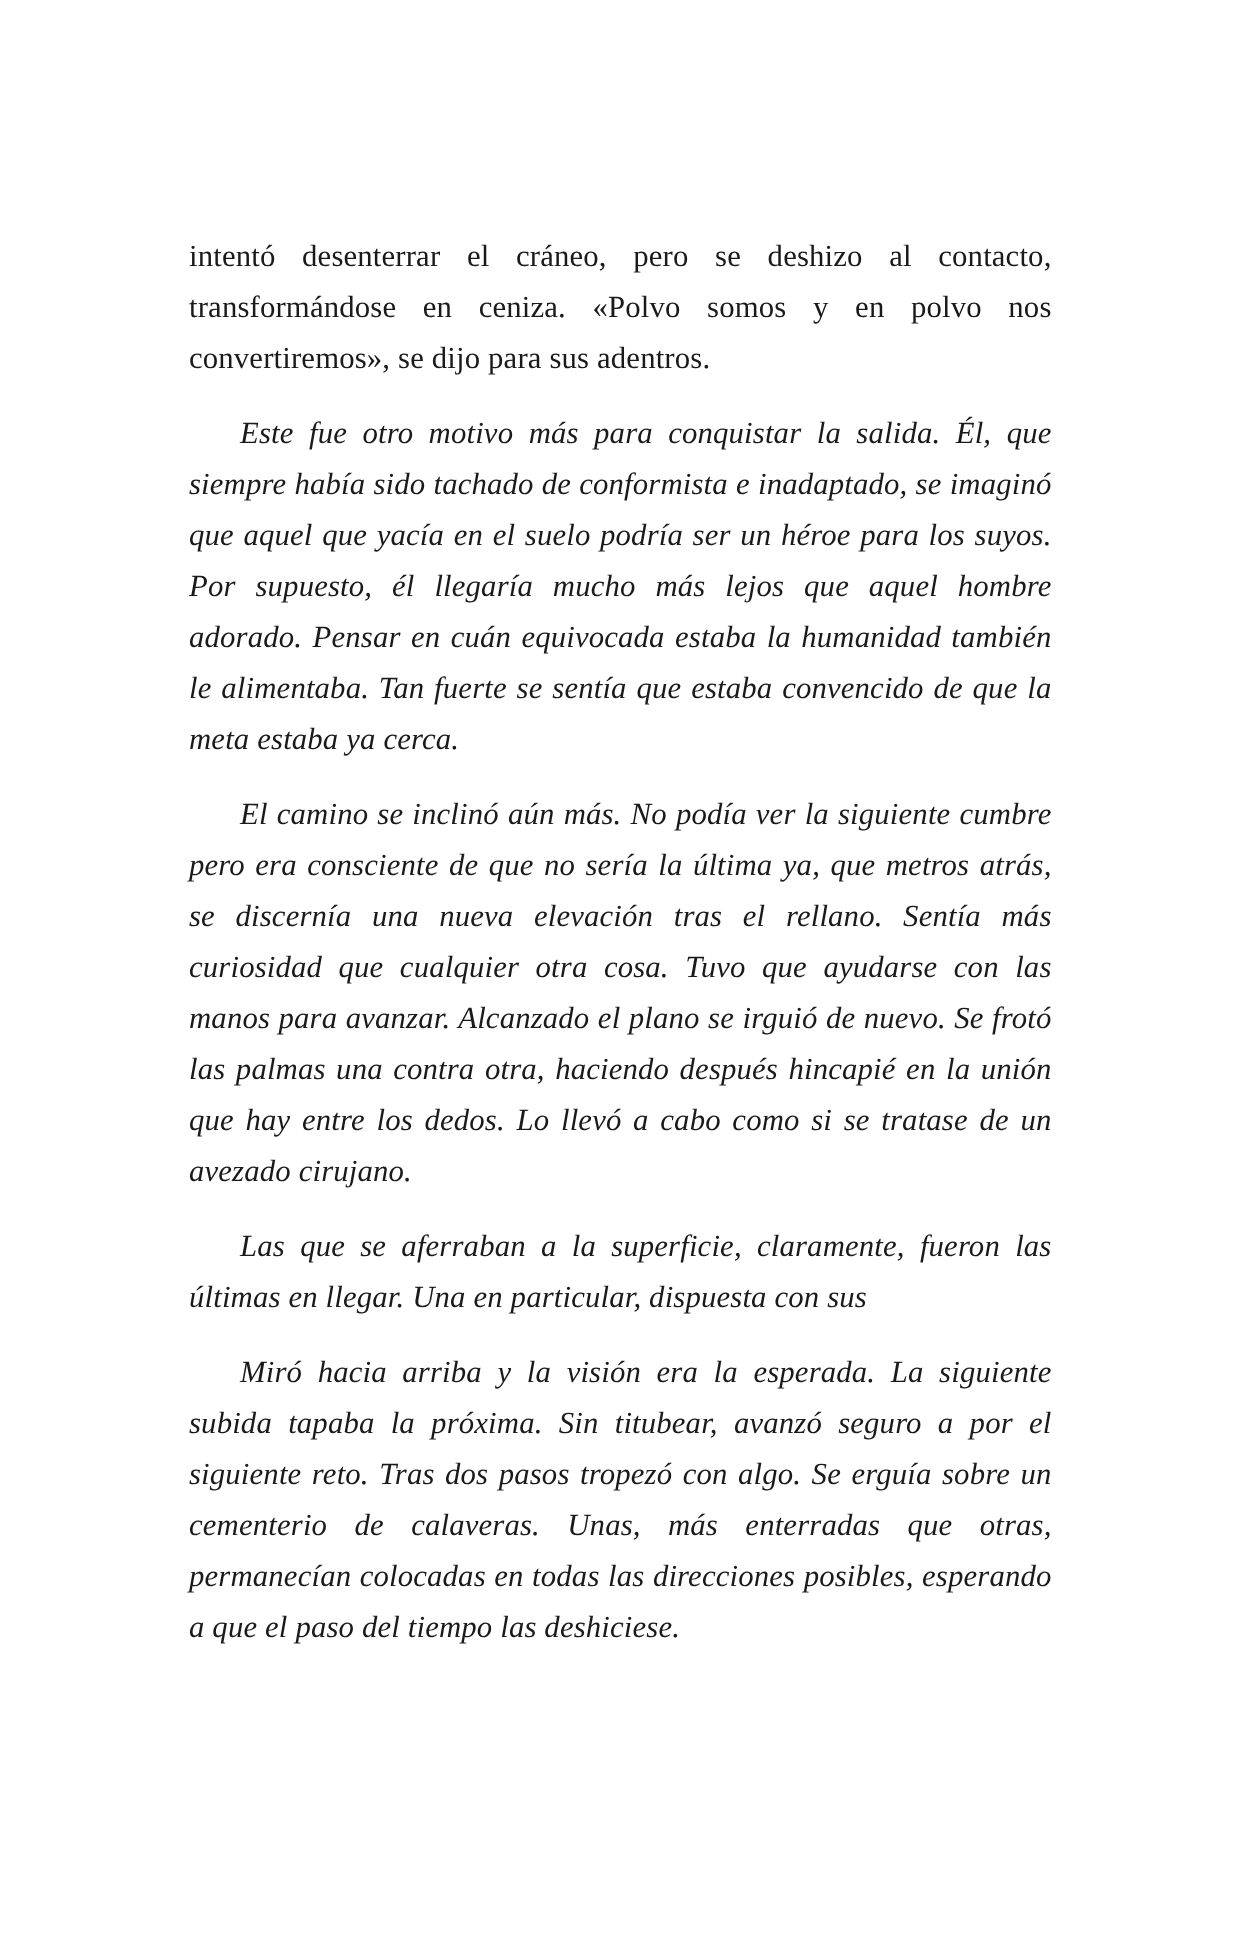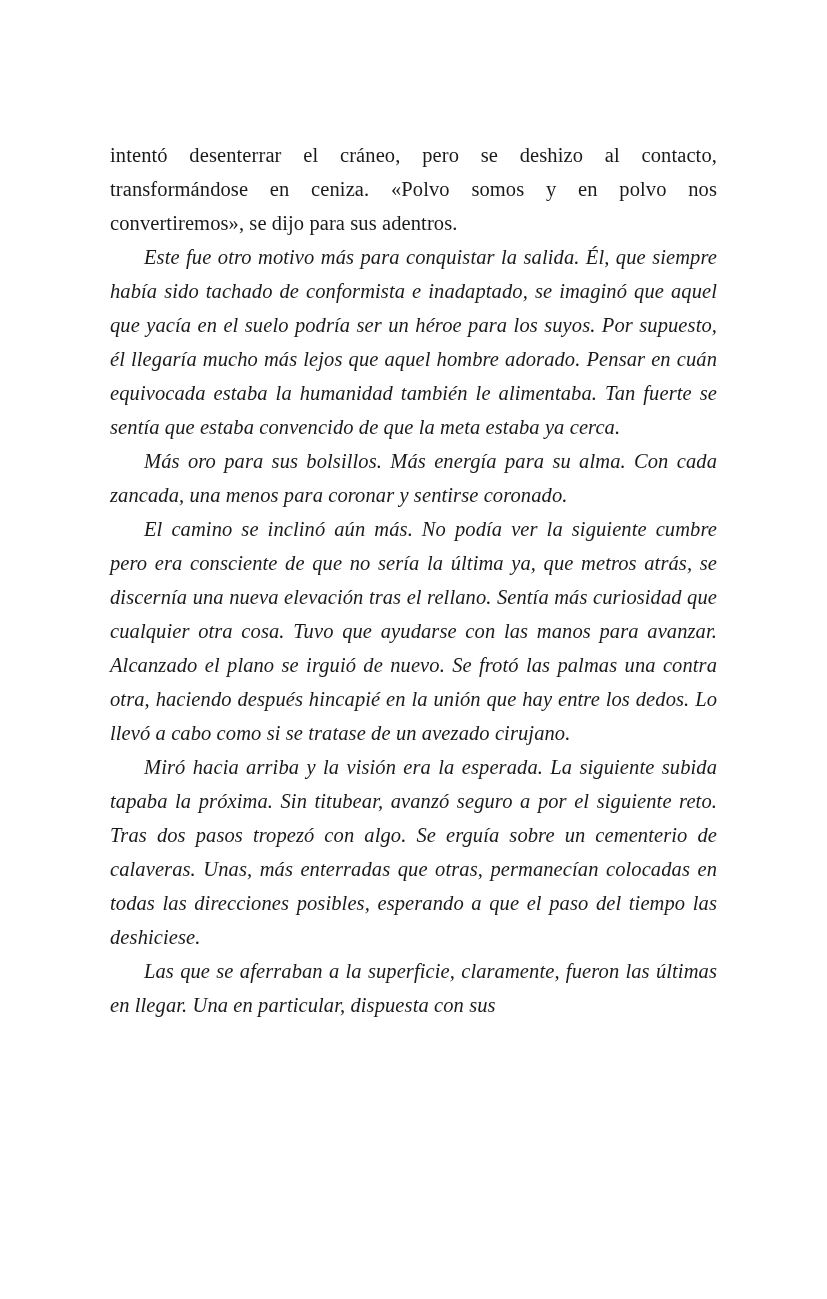--- a/index.html
+++ b/index.html
@@ -18,21 +18,21 @@
   }
 
   .text-block {
     position: absolute;
     left: 110px;
     top: 138px;
     width: 607px;
   }
 
   .para {
-    margin: 0;
+    margin: 16px;
     font-family: "Liberation Serif", "DejaVu Serif", serif;
     font-size: 20.5px;
     line-height: 34px;
     color: #1a1a1a;
     text-align: justify;
     text-justify: inter-word;
     text-indent: 34px;
     hyphens: none;
     -webkit-hyphens: none;
     letter-spacing: 0.1px;
@@ -51,22 +51,21 @@
 </head>
 <body>
 
 <div class="page">
   <div class="text-block">
 
     <p class="para continuation">intentó desenterrar el cráneo, pero se deshizo al contacto, transformándose en ceniza. «Polvo somos y en polvo nos convertiremos», se dijo para sus adentros.</p>
 
     <p class="para">Este fue otro motivo más para conquistar la salida. Él, que siempre había sido tachado de conformista e inadaptado, se imaginó que aquel que yacía en el suelo podría ser un héroe para los suyos. Por supuesto, él llegaría mucho más lejos que aquel hombre adorado. Pensar en cuán equivocada estaba la humanidad también le alimentaba. Tan fuerte se sentía que estaba convencido de que la meta estaba ya cerca.</p>
 
-    <p class="para">Más oro para sus bolsillos. Más energía para su alma. Con cada zancada, una menos para coronar y sentirse coronado.</p>
 
     <p class="para">El camino se inclinó aún más. No podía ver la siguiente cumbre pero era consciente de que no sería la última ya, que metros atrás, se discernía una nueva elevación tras el rellano. Sentía más curiosidad que cualquier otra cosa. Tuvo que ayudarse con las manos para avanzar. Alcanzado el plano se irguió de nuevo. Se frotó las palmas una contra otra, haciendo después hincapié en la unión que hay entre los dedos. Lo llevó a cabo como si se tratase de un avezado cirujano.</p>
 
+    <p class="para">Las que se aferraban a la superficie, claramente, fueron las últimas en llegar. Una en particular, dispuesta con sus</p>
+
     <p class="para">Miró hacia arriba y la visión era la esperada. La siguiente subida tapaba la próxima. Sin titubear, avanzó seguro a por el siguiente reto. Tras dos pasos tropezó con algo. Se erguía sobre un cementerio de calaveras. Unas, más enterradas que otras, permanecían colocadas en todas las direcciones posibles, esperando a que el paso del tiempo las deshiciese.</p>
-
-    <p class="para">Las que se aferraban a la superficie, claramente, fueron las últimas en llegar. Una en particular, dispuesta con sus</p>
 
   </div>
 </div>
 
 </body></html>

